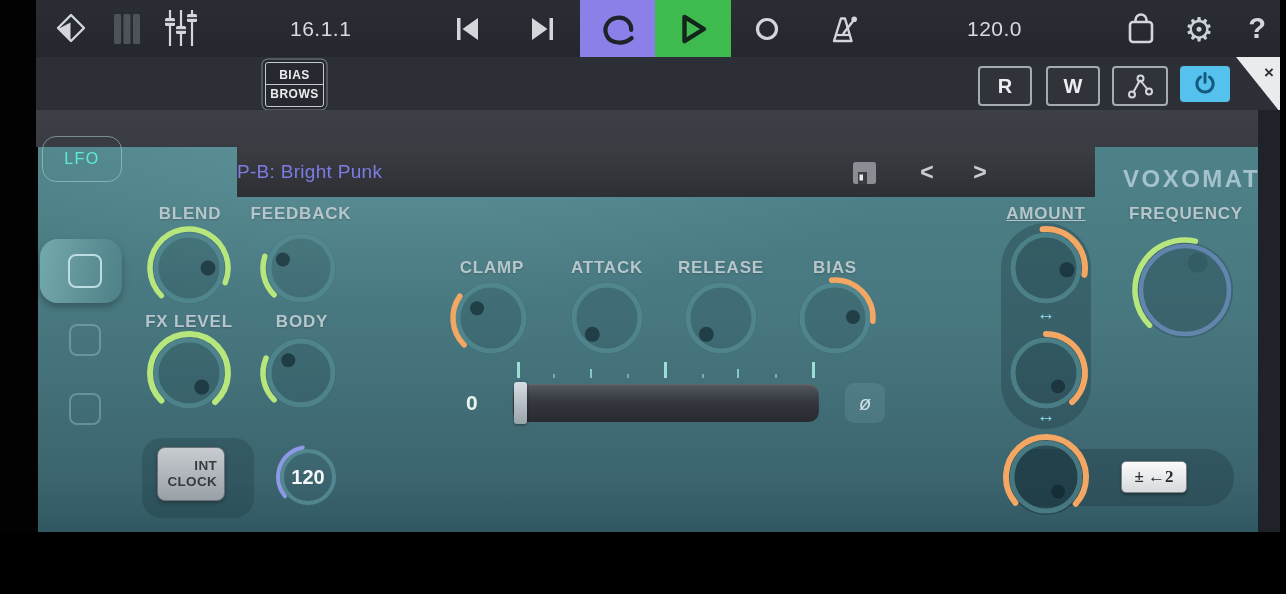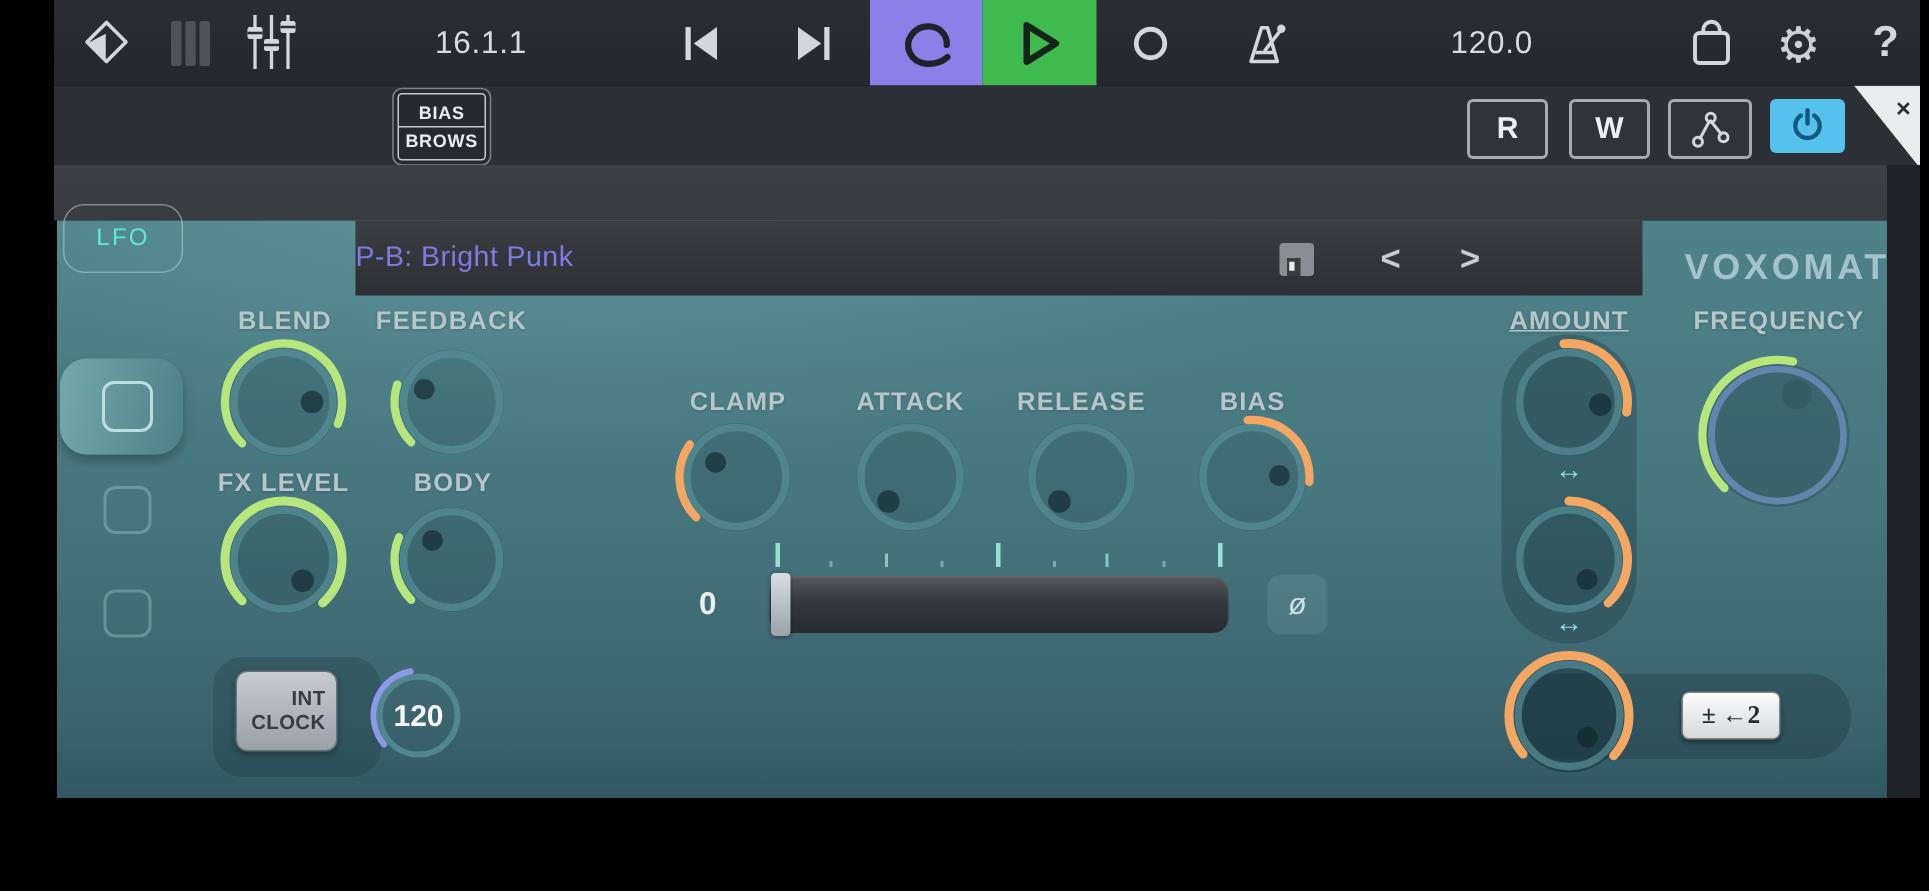--- a/index.html
+++ b/index.html
@@ -340,21 +340,21 @@
       </svg>
     </div>
   <div class="knob" style="left:998px;top:429px;width:96px;height:96px;">
       <svg width="96" height="96" viewBox="-48 -48 96 96">
         <circle r="38" fill="rgba(18,42,50,0.45)"></circle>
         <circle r="34" fill="none" stroke="#579099" stroke-width="5" opacity="0.7"></circle>
         <path d="M -30.64 25.71 A 40 40 0 1 1 29.73 26.77" fill="none" stroke="#f3a763" stroke-width="6" stroke-linecap="round"></path>
         <circle cx="12.21" cy="14.55" r="7" fill="rgba(14,36,44,0.62)" opacity="1"></circle>
       </svg>
     </div>
-  <div class="knob" style="left:243px;top:441px;width:72px;height:72px;">
+  <div class="knob" style="left:272px;top:441px;width:72px;height:72px;">
       <svg width="72" height="72" viewBox="-36 -36 72 72">
         <circle r="26" fill="none" stroke="#579099" stroke-width="4" opacity="0.8"></circle>
         <path d="M -22.98 19.28 A 30 30 0 0 1 -5.21 -29.54" fill="none" stroke="#8d99e6" stroke-width="4" stroke-linecap="round"></path>
         <text y="7" text-anchor="middle" font-size="20" font-weight="bold" fill="#f3f7f8" font-family="Liberation Sans,sans-serif">120</text>
       </svg>
     </div>
   <div class="knob" style="left:1125px;top:230px;width:120px;height:120px;">
       <svg width="120" height="120" viewBox="-60 -60 120 120">
         <circle r="48" fill="rgba(25,52,62,0.28)"></circle>
         <circle r="44" fill="none" stroke="#6487b0" stroke-width="4.5" opacity="0.95"></circle>

